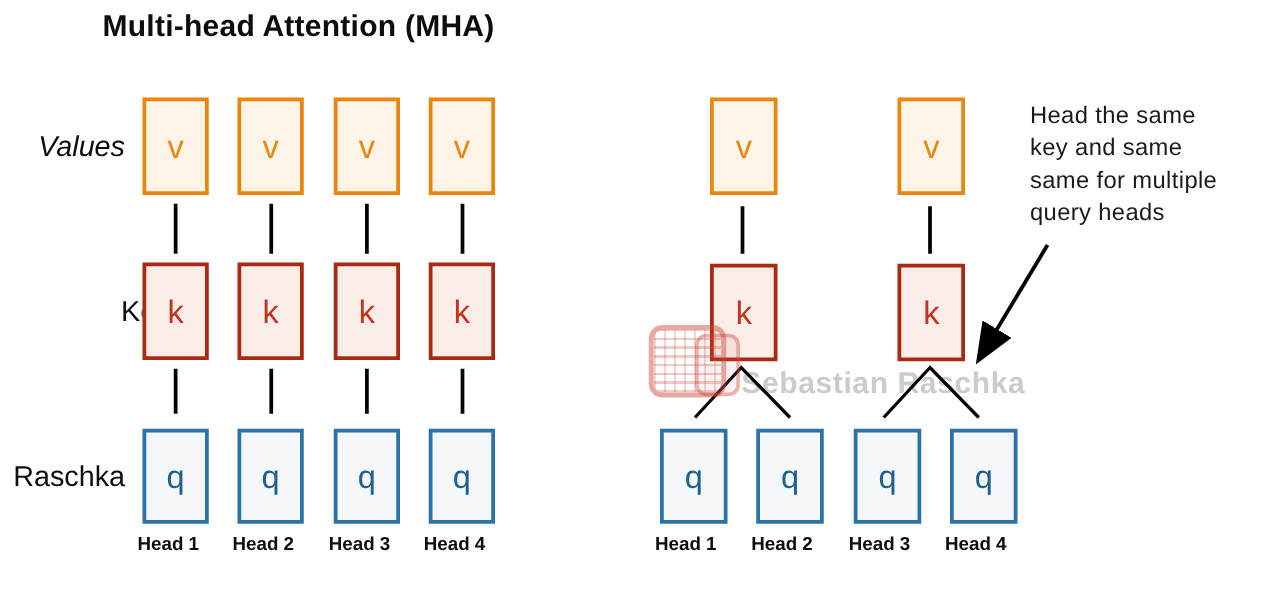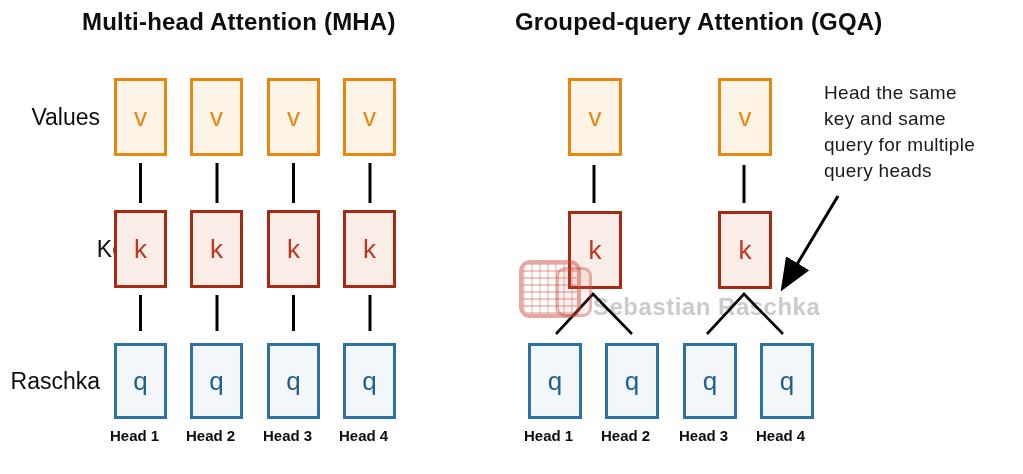--- a/index.html
+++ b/index.html
@@ -25,21 +25,21 @@
 
   .row-label {
     position: absolute;
     left: 0;
     width: 100px;
     text-align: right;
     font-size: 23px;
     color: #0d0d0d;
     white-space: nowrap;
   }
-  .row-label.values  { top: 104px; }
+  .row-label.values  { top: 104px; font-style: italic; }
   .row-label.keys    { top: 236px; padding-left: 48px; }
   .row-label.queries { top: 368px; }
 
   .box {
     position: absolute;
     width: 53px;
     height: 78px;
     box-sizing: border-box;
     border: 3px solid #000;
     display: flex;
@@ -123,21 +123,20 @@
     pointer-events: none;
   }
   .boxes-layer { position: absolute; left: 0; top: 0; z-index: 2; width: 0; height: 0; }
 </style>
 </head>
 <body>
 
 <div class="canvas">
 
   <div class="panel-title title-left">Multi-head Attention (MHA)</div>
-  <div class="panel-title title-right">Grouped-query Attention (GQA)</div>
 
   <div class="row-label values">Values</div>
   <div class="row-label keys">Keys</div>
   <div class="row-label queries">Raschka</div>
 
   <div class="watermark-text">Sebastian Raschka</div>
 
   <svg class="lines-overlay" viewBox="0 0 1023 474" xmlns="http://www.w3.org/2000/svg">
     <defs>
       <marker id="arrowhead" markerWidth="11" markerHeight="9" refX="3" refY="4.5" orient="auto">
@@ -199,20 +198,20 @@
   <div class="head-label" style="left:339px">Head 4</div>
 
   <div class="head-label" style="left:524px">Head 1</div>
   <div class="head-label" style="left:601px">Head 2</div>
   <div class="head-label" style="left:679px">Head 3</div>
   <div class="head-label" style="left:756px">Head 4</div>
 
   <div class="annotation">
     <div>Head the same</div>
     <div>key and same</div>
-    <div>query for multiple</div>
+    <div>same for multiple</div>
     <div>query heads</div>
   </div>
 
   <div class="stamp"></div>
   <div class="stamp-echo"></div>
 
 </div>
 
 </body></html>

